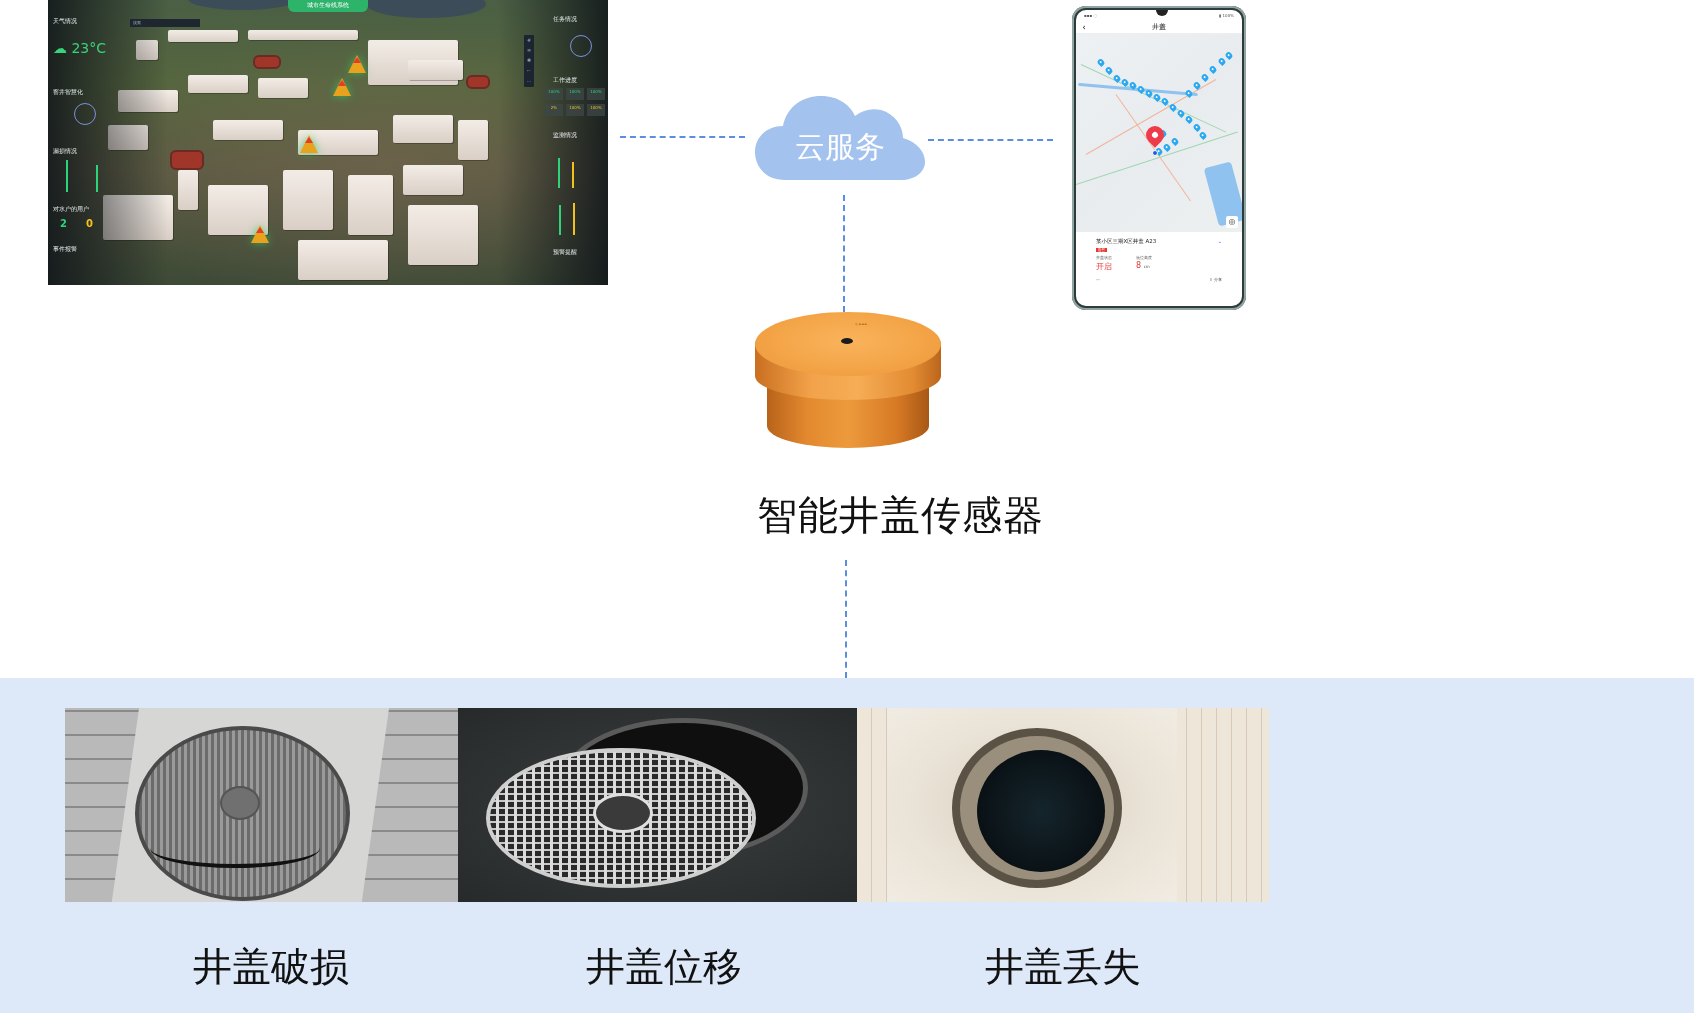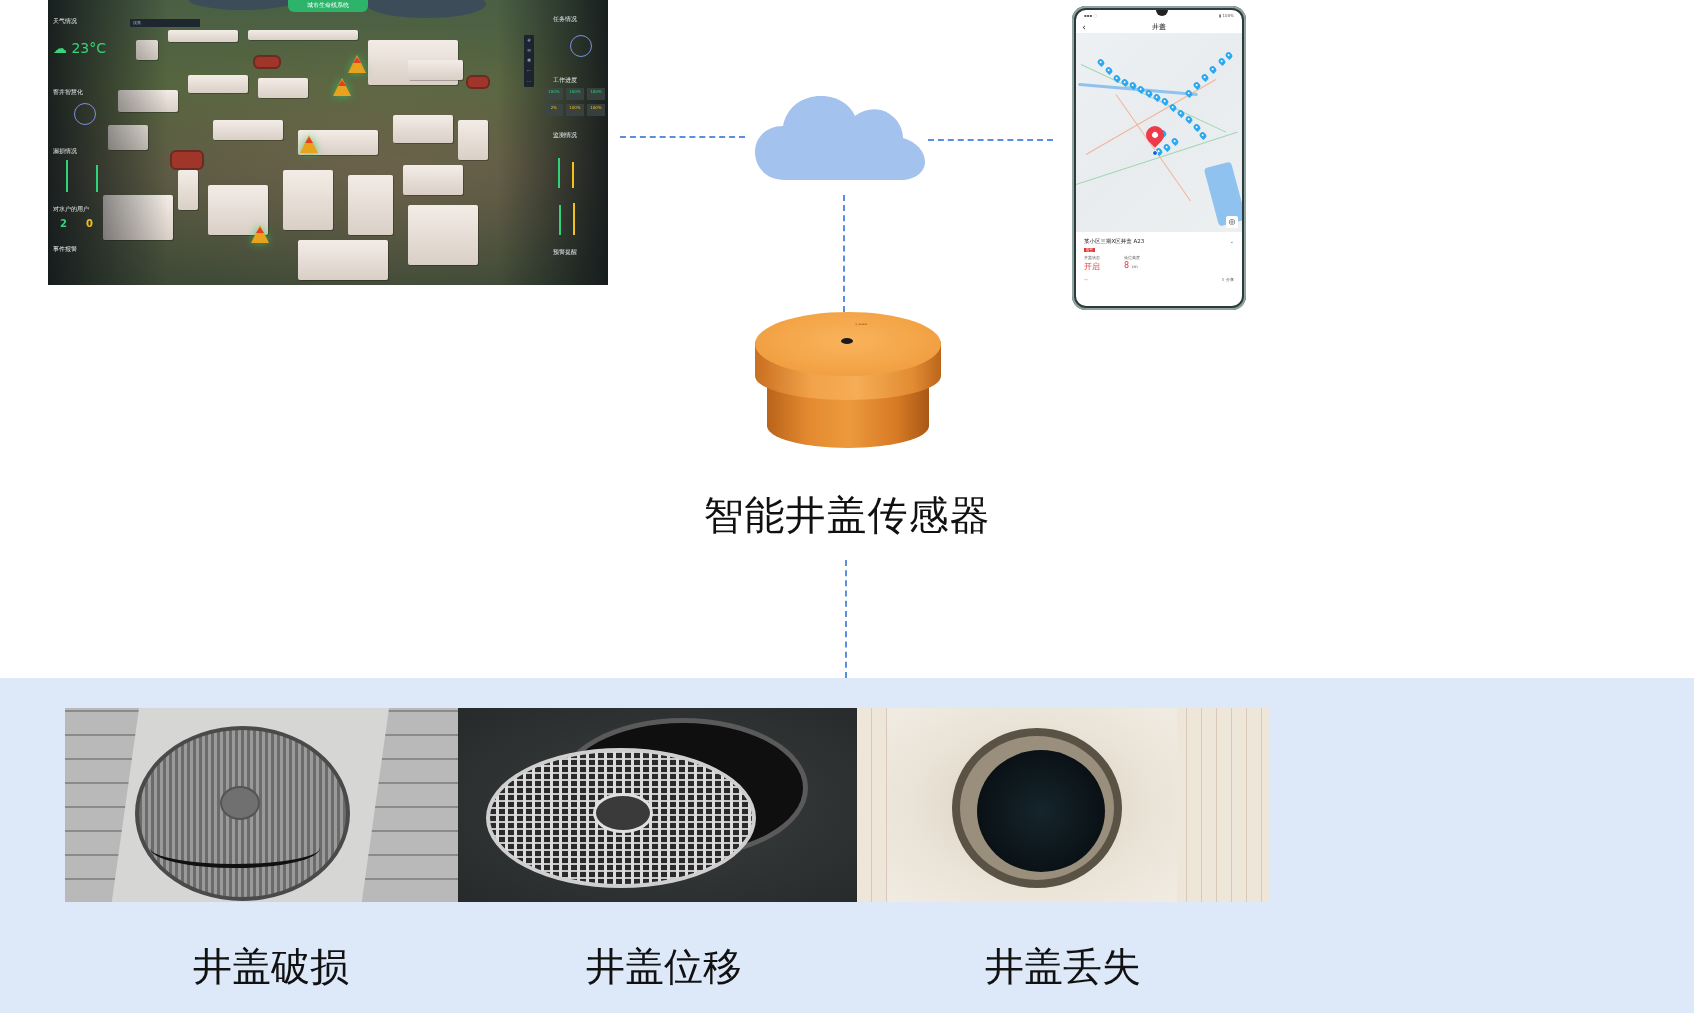--- a/index.html
+++ b/index.html
@@ -66,21 +66,21 @@
   }
   .map-road { position: absolute; height: 1px; background: #9fd6b0; transform-origin: left center; }
   .map-road.r { background: #f2b39a; }
   .map-river { position: absolute; background: #8fc2ef; border-radius: 4px; }
   .map-pin { position: absolute; width: 6px; height: 7px; background: #2aa8f0; border-radius: 50% 50% 50% 0; transform: rotate(-45deg); }
   .map-pin::after { content: ""; position: absolute; left: 2px; top: 2px; width: 2px; height: 2px; background: #fff; border-radius: 50%; }
   .map-main-pin { position: absolute; left: 70px; top: 92px; width: 18px; height: 18px; background: #ef3a4a; border-radius: 50% 50% 50% 0; transform: rotate(-45deg); }
   .map-main-pin::after { content: ""; position: absolute; left: 6px; top: 6px; width: 6px; height: 6px; background: #fff; border-radius: 50%; }
   .map-dot { position: absolute; left: 76px; top: 116px; width: 6px; height: 6px; background: #1d5de0; border-radius: 50%; border: 1px solid #fff; }
   .map-locate { position: absolute; right: 4px; bottom: 4px; width: 12px; height: 12px; background: #fff; border-radius: 2px; font-size: 8px; text-align: center; line-height: 12px; color: #333; }
-  .phone-card { padding: 6px 8px; font-size: 5px; color: #333; }
+  .phone-card { padding: 6px 20px; font-size: 5px; color: #333; }
   .card-title { font-size: 5.5px; color: #222; display: flex; justify-content: space-between; }
   .card-tag { display: inline-block; background: #e53935; color: #fff; font-size: 3.5px; padding: 0 2px; margin-top: 3px; }
   .card-row { display: flex; gap: 24px; margin-top: 3px; }
   .card-col .k { font-size: 4px; color: #666; }
   .card-col .v { font-size: 8px; color: #e53935; margin-top: 1px; }
   .card-footer { display: flex; justify-content: space-between; font-size: 4px; color: #555; margin-top: 5px; }
 
   
   .sensor { position: absolute; left: 755px; top: 312px; width: 186px; height: 140px; }
   .sensor-base {
@@ -95,21 +95,21 @@
   }
   .sensor-lid-top {
     position: absolute; left: 0; top: 0; width: 186px; height: 64px;
     background: radial-gradient(ellipse at 50% 45%, #f9b35c 0%, #f4a548 55%, #ea9638 100%);
     border-radius: 50%;
   }
   .sensor-hole { position: absolute; left: 86px; top: 26px; width: 12px; height: 6px; background: #1b1b1b; border-radius: 50%; }
   .sensor-logo { position: absolute; left: 100px; top: 10px; width: 40px; height: 8px; font-size: 3px; color: #b06a20; }
 
   .sensor-label {
-    position: absolute; left: 650px; top: 488px; width: 394px; text-align: center;
+    position: absolute; left: 650px; top: 488px; width: 394px; text-align: right;
     font-size: 40px; color: #111; letter-spacing: 1px;
     font-family: "DejaVu Sans", sans-serif;
   }
 
   
   .issues-panel { position: absolute; left: 0; top: 678px; width: 1694px; height: 335px; background: #dde8f9; }
   .issue { position: absolute; top: 30px; width: 412px; }
   .issue-photo { width: 100%; height: 194px; position: relative; overflow: hidden; }
   .issue-label {
     position: absolute; top: 232px; left: 0; width: 100%; text-align: center;
@@ -228,20 +228,21 @@
 
 <div class="dash-line-h" style="left:620px;top:136px;width:125px;"></div>
 <div class="dash-line-h" style="left:928px;top:139px;width:125px;"></div>
 <div class="dash-line-v" style="left:843px;top:195px;height:117px;"></div>
 <div class="dash-line-v" style="left:845px;top:560px;height:118px;"></div>
 
 <div class="cloud">
   <svg width="170" height="90" viewBox="0 0 170 90">
     <path d="M30 88 C10 88 0 74 0 60 C0 45 12 34 28 34 C32 14 48 4 66 4 C84 4 96 14 100 24 C108 18 116 16 126 18 C140 22 148 34 148 46 C162 50 170 60 170 70 C170 80 160 88 146 88 Z" fill="#a3c2ee"></path>
   </svg>
+  <div class="cloud-text">云服务</div>
 </div>
 
 <div class="phone">
   <div class="phone-screen">
     <div class="phone-notch"></div>
     <div class="phone-status">
         <span>▪▪▪ ◌</span>
         <span>▮ 100%</span>
       </div>
     <div class="phone-nav">

